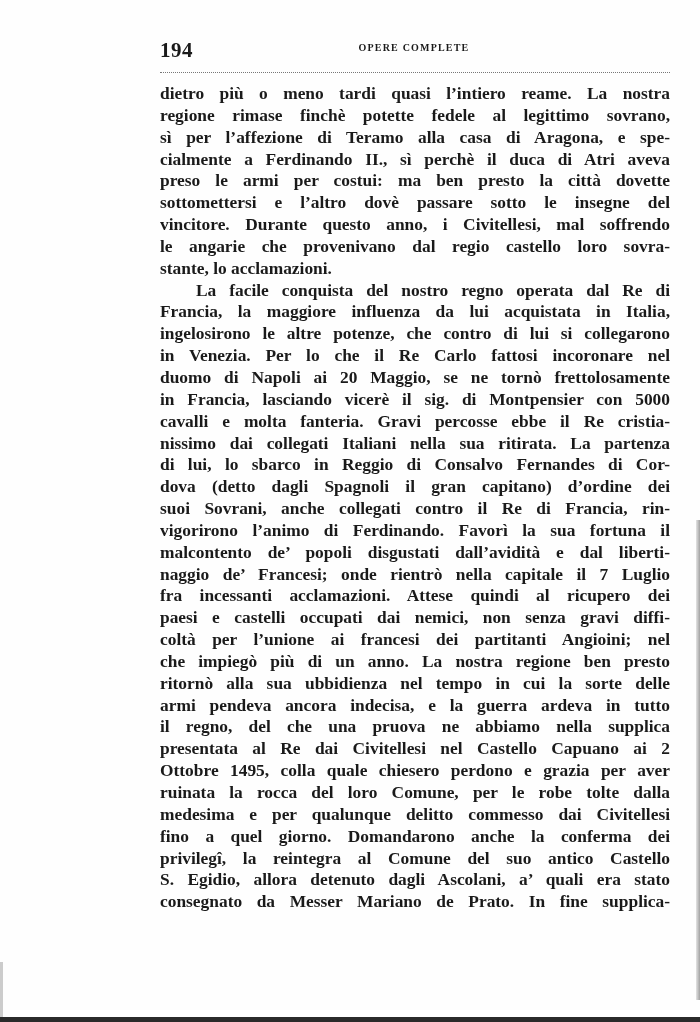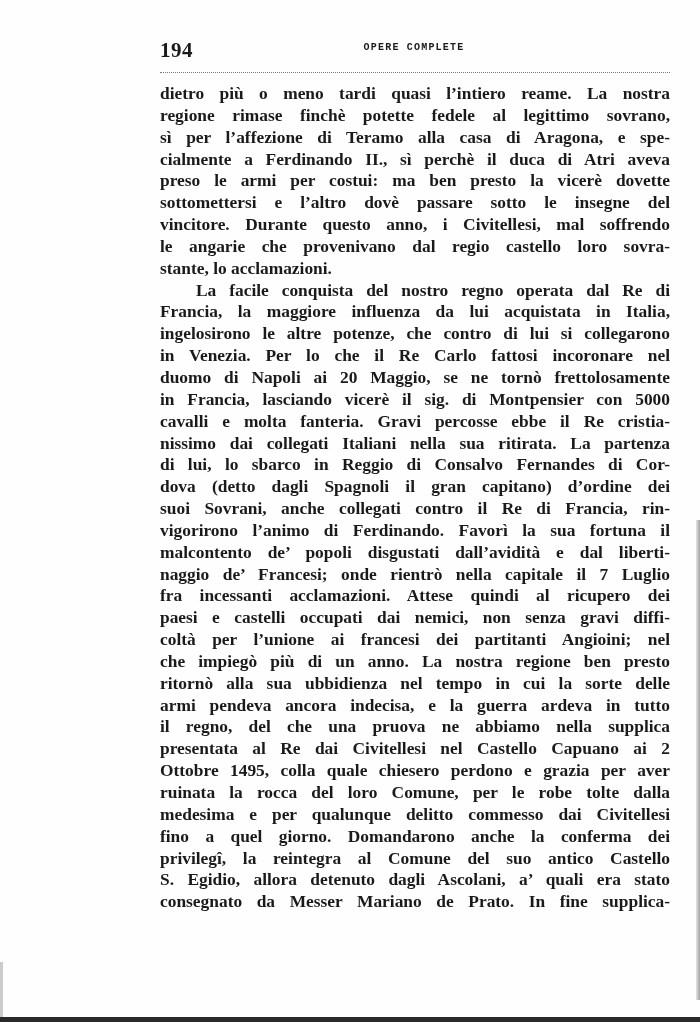--- a/index.html
+++ b/index.html
@@ -55,21 +55,21 @@
       font-family: "Liberation Serif", serif;
       letter-spacing: 0.5px;
     }
     .running-head {
       position: absolute;
       left: 0; right: 0; top: 4px;
       text-align: center;
       font-size: 10px;
       font-weight: bold;
       letter-spacing: 1.2px;
-      font-family: Liberation Mono, monospace;
+      font-family: Liberation Serif, serif;
     }
     .rule {
       position: absolute;
       left: 160px; top: 72px;
       width: 510px;
       height: 0;
       border-top: 1px dotted #777;
     }
     .body-text {
       position: absolute;
@@ -107,21 +107,21 @@
     <span class="running-head">OPERE COMPLETE</span>
   </div>
   <div class="rule"></div>
 
   <div class="body-text">
     <div>
       <span class="line">dietro più o meno tardi quasi l’intiero reame. La nostra</span>
       <span class="line">regione rimase finchè potette fedele al legittimo sovrano,</span>
       <span class="line">sì per l’affezione di Teramo alla casa di Aragona, e spe-</span>
       <span class="line">cialmente a Ferdinando II., sì perchè il duca di Atri aveva</span>
-      <span class="line">preso le armi per costui: ma ben presto la vicerè dovette</span>
+      <span class="line">preso le armi per costui: ma ben presto la città dovette</span>
       <span class="line">sottomettersi e l’altro dovè passare sotto le insegne del</span>
       <span class="line">vincitore. Durante questo anno, i Civitellesi, mal soffrendo</span>
       <span class="line">le angarie che provenivano dal regio castello loro sovra-</span>
       <span class="line last">stante, lo acclamazioni.</span>
     </div>
     <div>
       <span class="line indent">La facile conquista del nostro regno operata dal Re di</span>
       <span class="line">Francia, la maggiore influenza da lui acquistata in Italia,</span>
       <span class="line">ingelosirono le altre potenze, che contro di lui si collegarono</span>
       <span class="line">in Venezia. Per lo che il Re Carlo fattosi incoronare nel</span>

